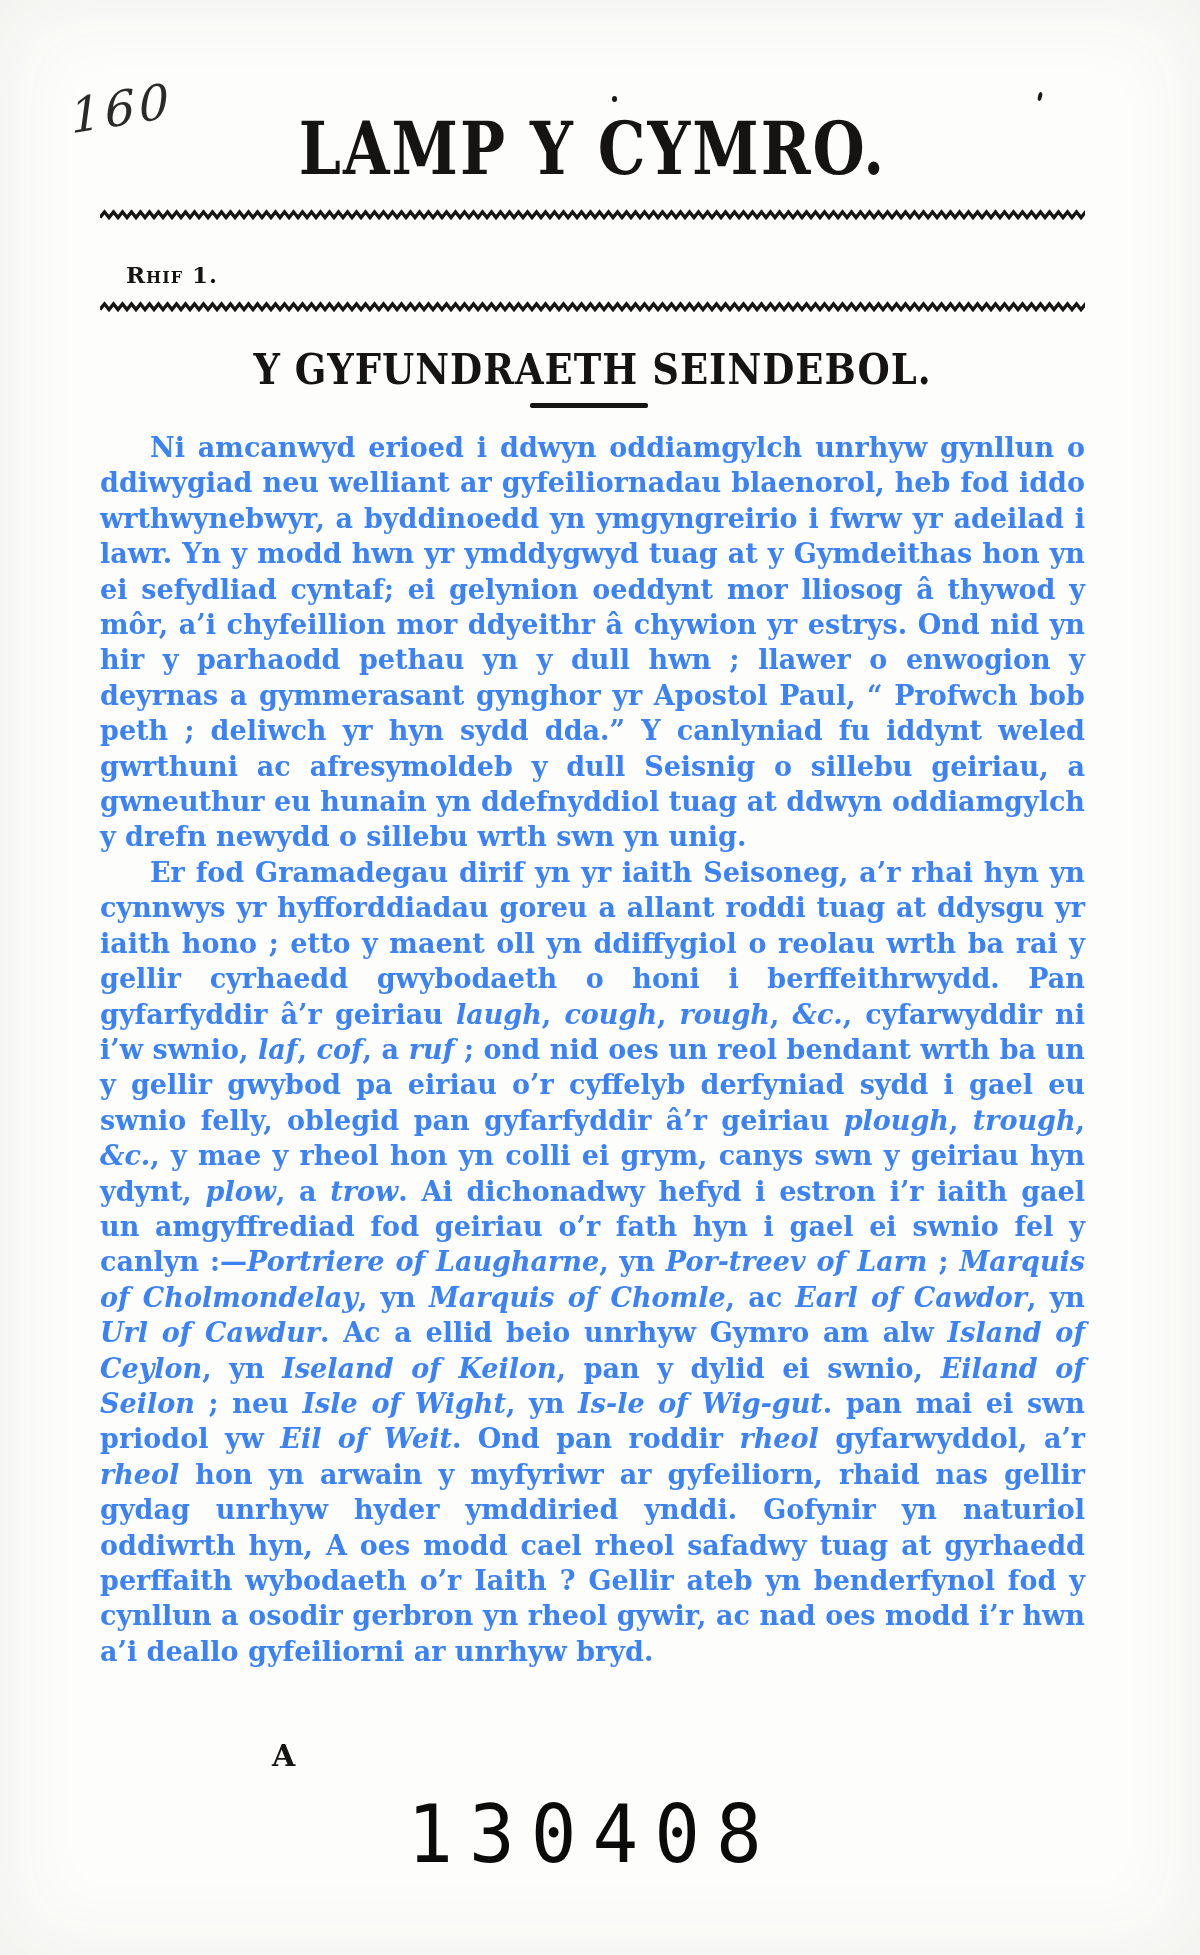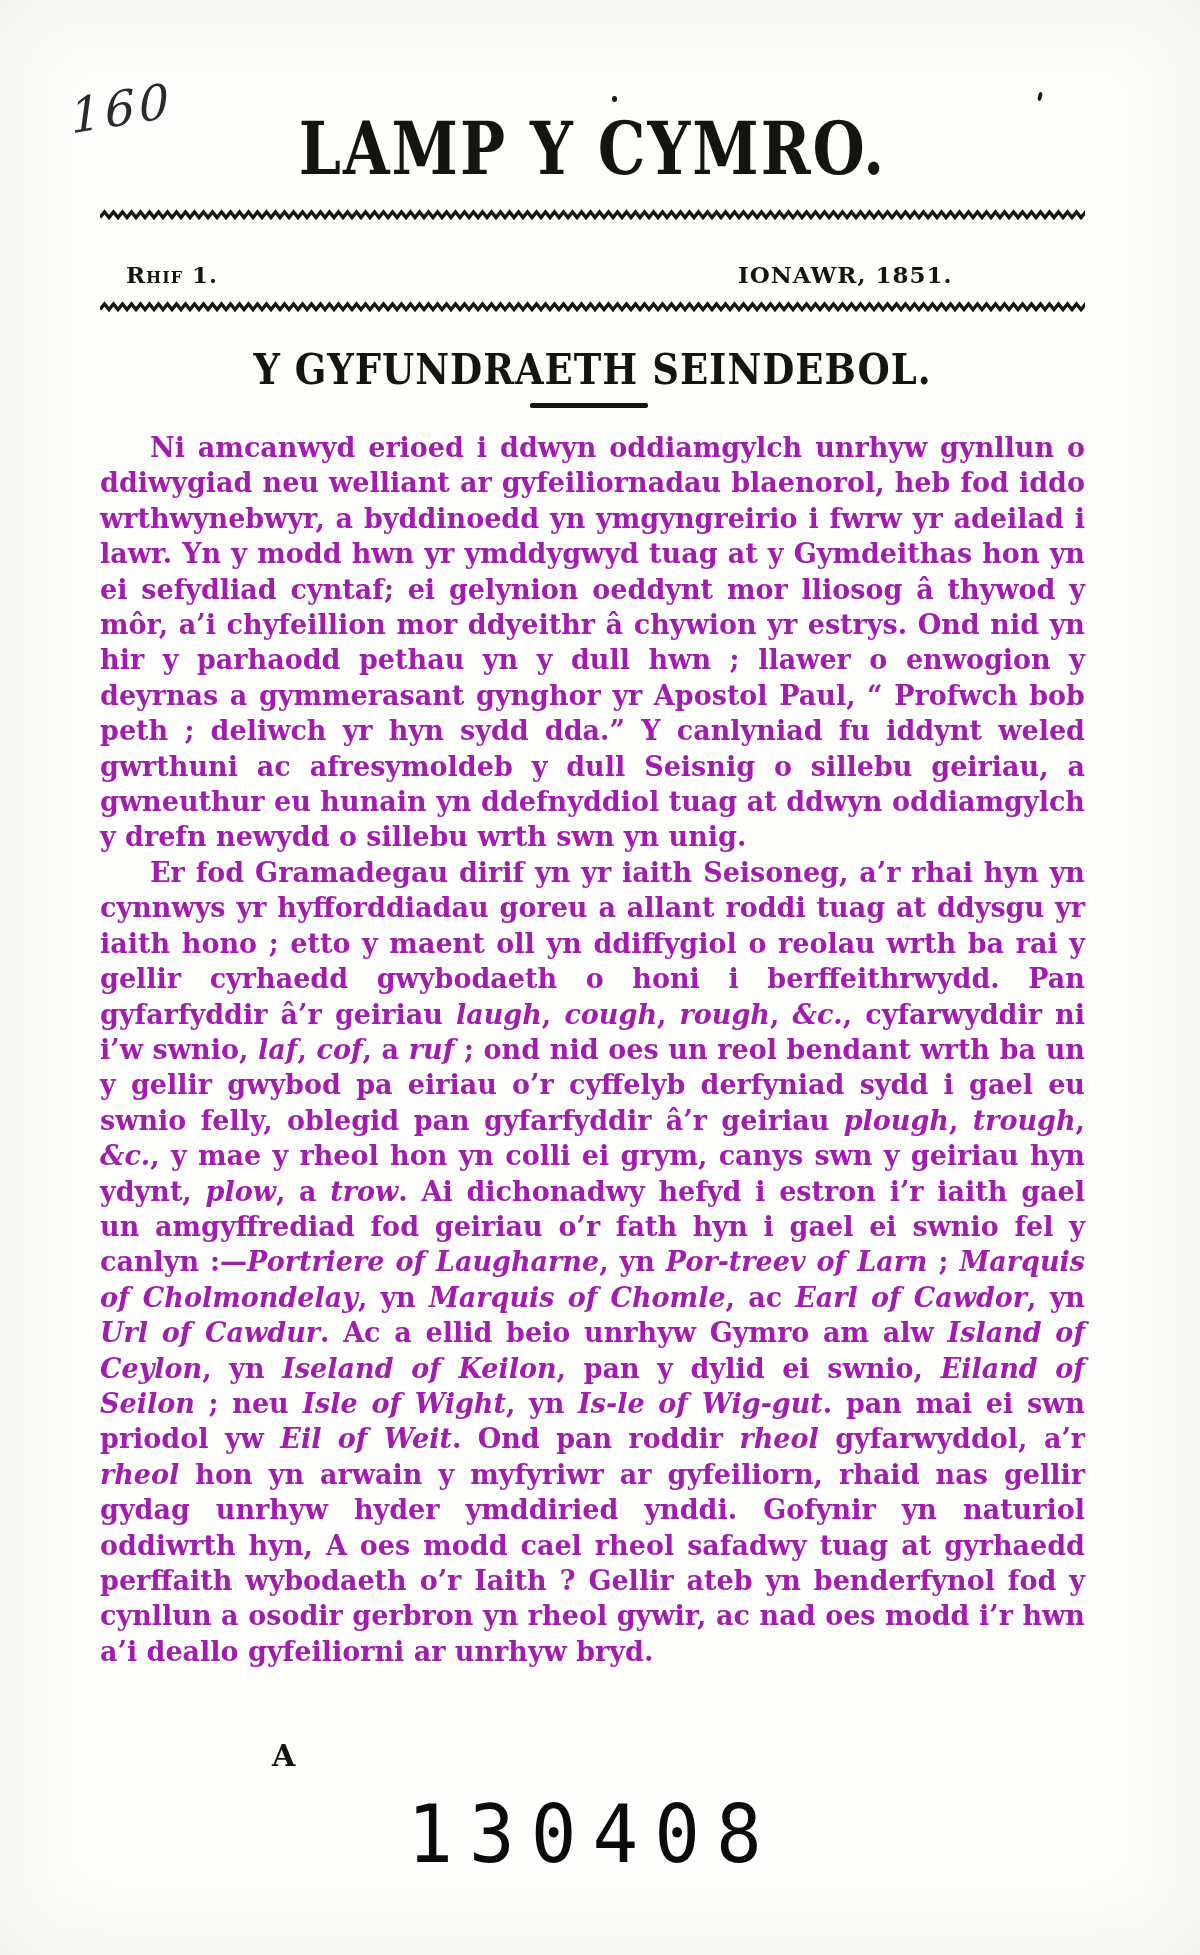--- a/index.html
+++ b/index.html
@@ -77,21 +77,21 @@
     background: #171511;
     border-radius: 2px;
   }
 
   #body-text {
     top: 430px;
     font-size: 27px;
     line-height: 35.4px;
     font-weight: 700;
     text-align: justify;
-    color: #a21caf;
+    color: #3b82f6;
   }
   #body-text p { text-indent: 50px; }
   #body-text .it { font-style: italic; }
 
   #signature-mark {
     position: absolute;
     left: 272px; top: 1738px;
     font-weight: 700;
     font-size: 30px;
   }
@@ -121,21 +121,20 @@
   <div id="title" class="col">LAMP Y CYMRO.</div>
   <div class="title-dot" style="left:612px; top:96px; width:5px; height:6px;"></div>
   <div class="ink-speck" style="left:1038px; top:92px; width:4px; height:9px; transform:rotate(14deg);"></div>
 
   <svg class="zigzag" style="top:207px" viewBox="0 0 985 14" preserveAspectRatio="none">
       <path d="M0 10.5 L4.5 5 L9 10.5 L13.5 5 L18 10.5 L22.5 5 L27 10.5 L31.5 5 L36 10.5 L40.5 5 L45 10.5 L49.5 5 L54 10.5 L58.5 5 L63 10.5 L67.5 5 L72 10.5 L76.5 5 L81 10.5 L85.5 5 L90 10.5 L94.5 5 L99 10.5 L103.5 5 L108 10.5 L112.5 5 L117 10.5 L121.5 5 L126 10.5 L130.5 5 L135 10.5 L139.5 5 L144 10.5 L148.5 5 L153 10.5 L157.5 5 L162 10.5 L166.5 5 L171 10.5 L175.5 5 L180 10.5 L184.5 5 L189 10.5 L193.5 5 L198 10.5 L202.5 5 L207 10.5 L211.5 5 L216 10.5 L220.5 5 L225 10.5 L229.5 5 L234 10.5 L238.5 5 L243 10.5 L247.5 5 L252 10.5 L256.5 5 L261 10.5 L265.5 5 L270 10.5 L274.5 5 L279 10.5 L283.5 5 L288 10.5 L292.5 5 L297 10.5 L301.5 5 L306 10.5 L310.5 5 L315 10.5 L319.5 5 L324 10.5 L328.5 5 L333 10.5 L337.5 5 L342 10.5 L346.5 5 L351 10.5 L355.5 5 L360 10.5 L364.5 5 L369 10.5 L373.5 5 L378 10.5 L382.5 5 L387 10.5 L391.5 5 L396 10.5 L400.5 5 L405 10.5 L409.5 5 L414 10.5 L418.5 5 L423 10.5 L427.5 5 L432 10.5 L436.5 5 L441 10.5 L445.5 5 L450 10.5 L454.5 5 L459 10.5 L463.5 5 L468 10.5 L472.5 5 L477 10.5 L481.5 5 L486 10.5 L490.5 5 L495 10.5 L499.5 5 L504 10.5 L508.5 5 L513 10.5 L517.5 5 L522 10.5 L526.5 5 L531 10.5 L535.5 5 L540 10.5 L544.5 5 L549 10.5 L553.5 5 L558 10.5 L562.5 5 L567 10.5 L571.5 5 L576 10.5 L580.5 5 L585 10.5 L589.5 5 L594 10.5 L598.5 5 L603 10.5 L607.5 5 L612 10.5 L616.5 5 L621 10.5 L625.5 5 L630 10.5 L634.5 5 L639 10.5 L643.5 5 L648 10.5 L652.5 5 L657 10.5 L661.5 5 L666 10.5 L670.5 5 L675 10.5 L679.5 5 L684 10.5 L688.5 5 L693 10.5 L697.5 5 L702 10.5 L706.5 5 L711 10.5 L715.5 5 L720 10.5 L724.5 5 L729 10.5 L733.5 5 L738 10.5 L742.5 5 L747 10.5 L751.5 5 L756 10.5 L760.5 5 L765 10.5 L769.5 5 L774 10.5 L778.5 5 L783 10.5 L787.5 5 L792 10.5 L796.5 5 L801 10.5 L805.5 5 L810 10.5 L814.5 5 L819 10.5 L823.5 5 L828 10.5 L832.5 5 L837 10.5 L841.5 5 L846 10.5 L850.5 5 L855 10.5 L859.5 5 L864 10.5 L868.5 5 L873 10.5 L877.5 5 L882 10.5 L886.5 5 L891 10.5 L895.5 5 L900 10.5 L904.5 5 L909 10.5 L913.5 5 L918 10.5 L922.5 5 L927 10.5 L931.5 5 L936 10.5 L940.5 5 L945 10.5 L949.5 5 L954 10.5 L958.5 5 L963 10.5 L967.5 5 L972 10.5 L976.5 5 L981 10.5 L985.5 5 L990 10.5" fill="none" stroke="#171511" stroke-width="3.4" stroke-linejoin="miter"></path>
     </svg>
 
   <div id="masthead" class="col">
     <div class="cell issue-label">Rhif 1.</div>
-    <div class="cell date-label">IONAWR, 1851.</div>
   </div>
 
   <svg class="zigzag" style="top:299px" viewBox="0 0 985 14" preserveAspectRatio="none">
       <path d="M0 10.5 L4.5 5 L9 10.5 L13.5 5 L18 10.5 L22.5 5 L27 10.5 L31.5 5 L36 10.5 L40.5 5 L45 10.5 L49.5 5 L54 10.5 L58.5 5 L63 10.5 L67.5 5 L72 10.5 L76.5 5 L81 10.5 L85.5 5 L90 10.5 L94.5 5 L99 10.5 L103.5 5 L108 10.5 L112.5 5 L117 10.5 L121.5 5 L126 10.5 L130.5 5 L135 10.5 L139.5 5 L144 10.5 L148.5 5 L153 10.5 L157.5 5 L162 10.5 L166.5 5 L171 10.5 L175.5 5 L180 10.5 L184.5 5 L189 10.5 L193.5 5 L198 10.5 L202.5 5 L207 10.5 L211.5 5 L216 10.5 L220.5 5 L225 10.5 L229.5 5 L234 10.5 L238.5 5 L243 10.5 L247.5 5 L252 10.5 L256.5 5 L261 10.5 L265.5 5 L270 10.5 L274.5 5 L279 10.5 L283.5 5 L288 10.5 L292.5 5 L297 10.5 L301.5 5 L306 10.5 L310.5 5 L315 10.5 L319.5 5 L324 10.5 L328.5 5 L333 10.5 L337.5 5 L342 10.5 L346.5 5 L351 10.5 L355.5 5 L360 10.5 L364.5 5 L369 10.5 L373.5 5 L378 10.5 L382.5 5 L387 10.5 L391.5 5 L396 10.5 L400.5 5 L405 10.5 L409.5 5 L414 10.5 L418.5 5 L423 10.5 L427.5 5 L432 10.5 L436.5 5 L441 10.5 L445.5 5 L450 10.5 L454.5 5 L459 10.5 L463.5 5 L468 10.5 L472.5 5 L477 10.5 L481.5 5 L486 10.5 L490.5 5 L495 10.5 L499.5 5 L504 10.5 L508.5 5 L513 10.5 L517.5 5 L522 10.5 L526.5 5 L531 10.5 L535.5 5 L540 10.5 L544.5 5 L549 10.5 L553.5 5 L558 10.5 L562.5 5 L567 10.5 L571.5 5 L576 10.5 L580.5 5 L585 10.5 L589.5 5 L594 10.5 L598.5 5 L603 10.5 L607.5 5 L612 10.5 L616.5 5 L621 10.5 L625.5 5 L630 10.5 L634.5 5 L639 10.5 L643.5 5 L648 10.5 L652.5 5 L657 10.5 L661.5 5 L666 10.5 L670.5 5 L675 10.5 L679.5 5 L684 10.5 L688.5 5 L693 10.5 L697.5 5 L702 10.5 L706.5 5 L711 10.5 L715.5 5 L720 10.5 L724.5 5 L729 10.5 L733.5 5 L738 10.5 L742.5 5 L747 10.5 L751.5 5 L756 10.5 L760.5 5 L765 10.5 L769.5 5 L774 10.5 L778.5 5 L783 10.5 L787.5 5 L792 10.5 L796.5 5 L801 10.5 L805.5 5 L810 10.5 L814.5 5 L819 10.5 L823.5 5 L828 10.5 L832.5 5 L837 10.5 L841.5 5 L846 10.5 L850.5 5 L855 10.5 L859.5 5 L864 10.5 L868.5 5 L873 10.5 L877.5 5 L882 10.5 L886.5 5 L891 10.5 L895.5 5 L900 10.5 L904.5 5 L909 10.5 L913.5 5 L918 10.5 L922.5 5 L927 10.5 L931.5 5 L936 10.5 L940.5 5 L945 10.5 L949.5 5 L954 10.5 L958.5 5 L963 10.5 L967.5 5 L972 10.5 L976.5 5 L981 10.5 L985.5 5 L990 10.5" fill="none" stroke="#171511" stroke-width="3.4" stroke-linejoin="miter"></path>
     </svg>
 
   <div id="article-heading" class="col">Y GYFUNDRAETH SEINDEBOL.</div>
 
   <div id="heading-rule"></div>
 

